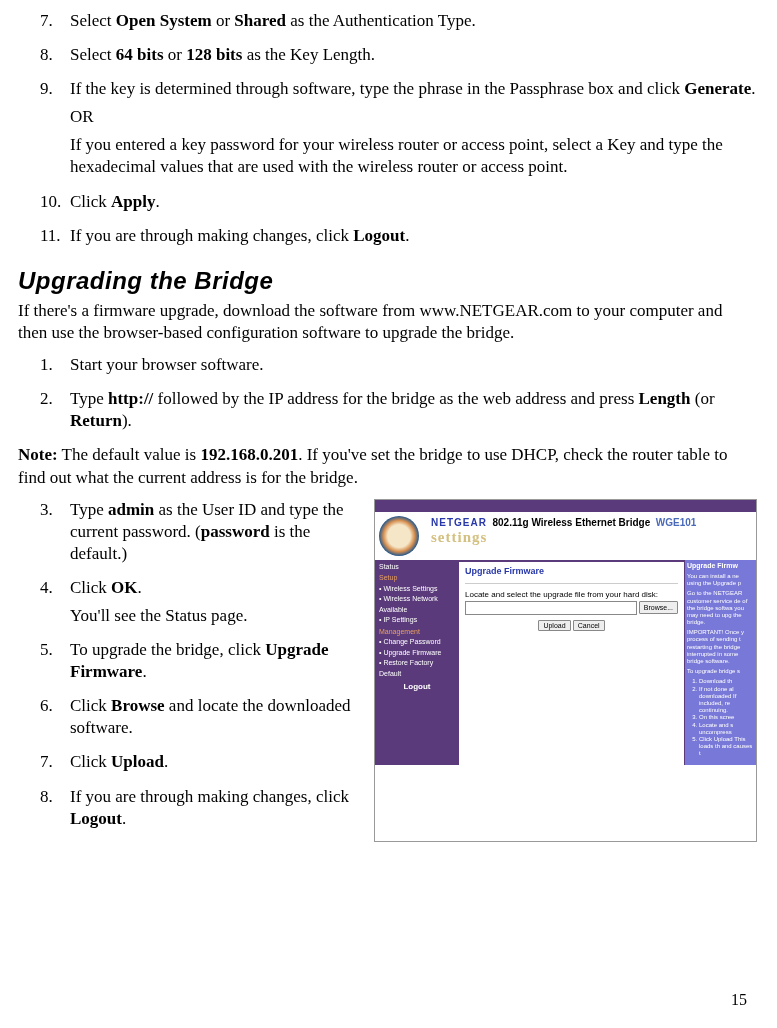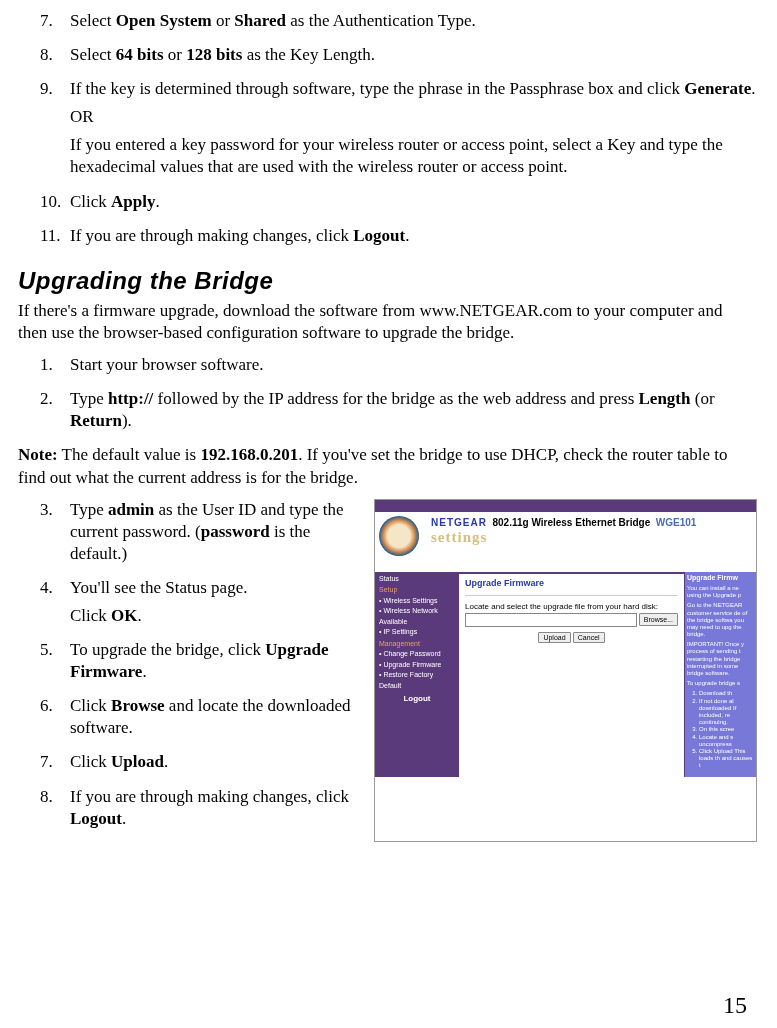--- a/index.html
+++ b/index.html
@@ -53,21 +53,21 @@
   }
   .two-col .right {
     flex: 1;
     border: 1px solid #999;
     font-family: Verdana, Arial, sans-serif;
     font-size: 9px;
     background: #fff;
   }
   .screenshot-header {
     background: #fff;
-    height: 60px;
+    height: 48px;
     position: relative;
   }
   .screenshot-header .logo {
     position: absolute;
     left: 4px;
     top: 4px;
     width: 40px;
     height: 40px;
     border-radius: 50%;
     background: radial-gradient(circle at center, #f5e6c8 40%, #d89050 55%, #2a5a8a 70%, #fff 85%);
@@ -192,21 +192,21 @@
   }
   .help-panel p { margin: 0 0 3px 0; }
   .help-panel ol {
     padding-left: 12px;
     margin: 2px 0;
   }
   .page-number {
     position: absolute;
     right: 30px;
     top: 990px;
-    font-size: 24px;
+    font-size: 16px;
   }
 </style>
 </head>
 <body>
 
 <ol class="main-list" id="upper-list">
     <li>
       <span class="num">7.</span>
       <div class="content">
         <p><span>Select </span><span class="bold">Open System</span><span> or </span><span class="bold">Shared</span><span> as the Authentication Type.</span></p>
@@ -265,22 +265,22 @@
     <ol class="main-list" id="lower-list">
         <li>
           <span class="num">3.</span>
           <div class="content">
             <p><span>Type </span><span class="bold">admin</span><span> as the User ID and type the current password. (</span><span class="bold">password</span><span> is the default.)</span></p>
           </div>
         </li>
         <li>
           <span class="num">4.</span>
           <div class="content">
+            <p><span>Click </span><span class="bold">OK</span><span>.</span></p>
             <p><span>You'll see the Status page.</span></p>
-            <p><span>Click </span><span class="bold">OK</span><span>.</span></p>
           </div>
         </li>
         <li>
           <span class="num">5.</span>
           <div class="content">
             <p><span>To upgrade the bridge, click </span><span class="bold">Upgrade Firmware</span><span>.</span></p>
           </div>
         </li>
         <li>
           <span class="num">6.</span>

